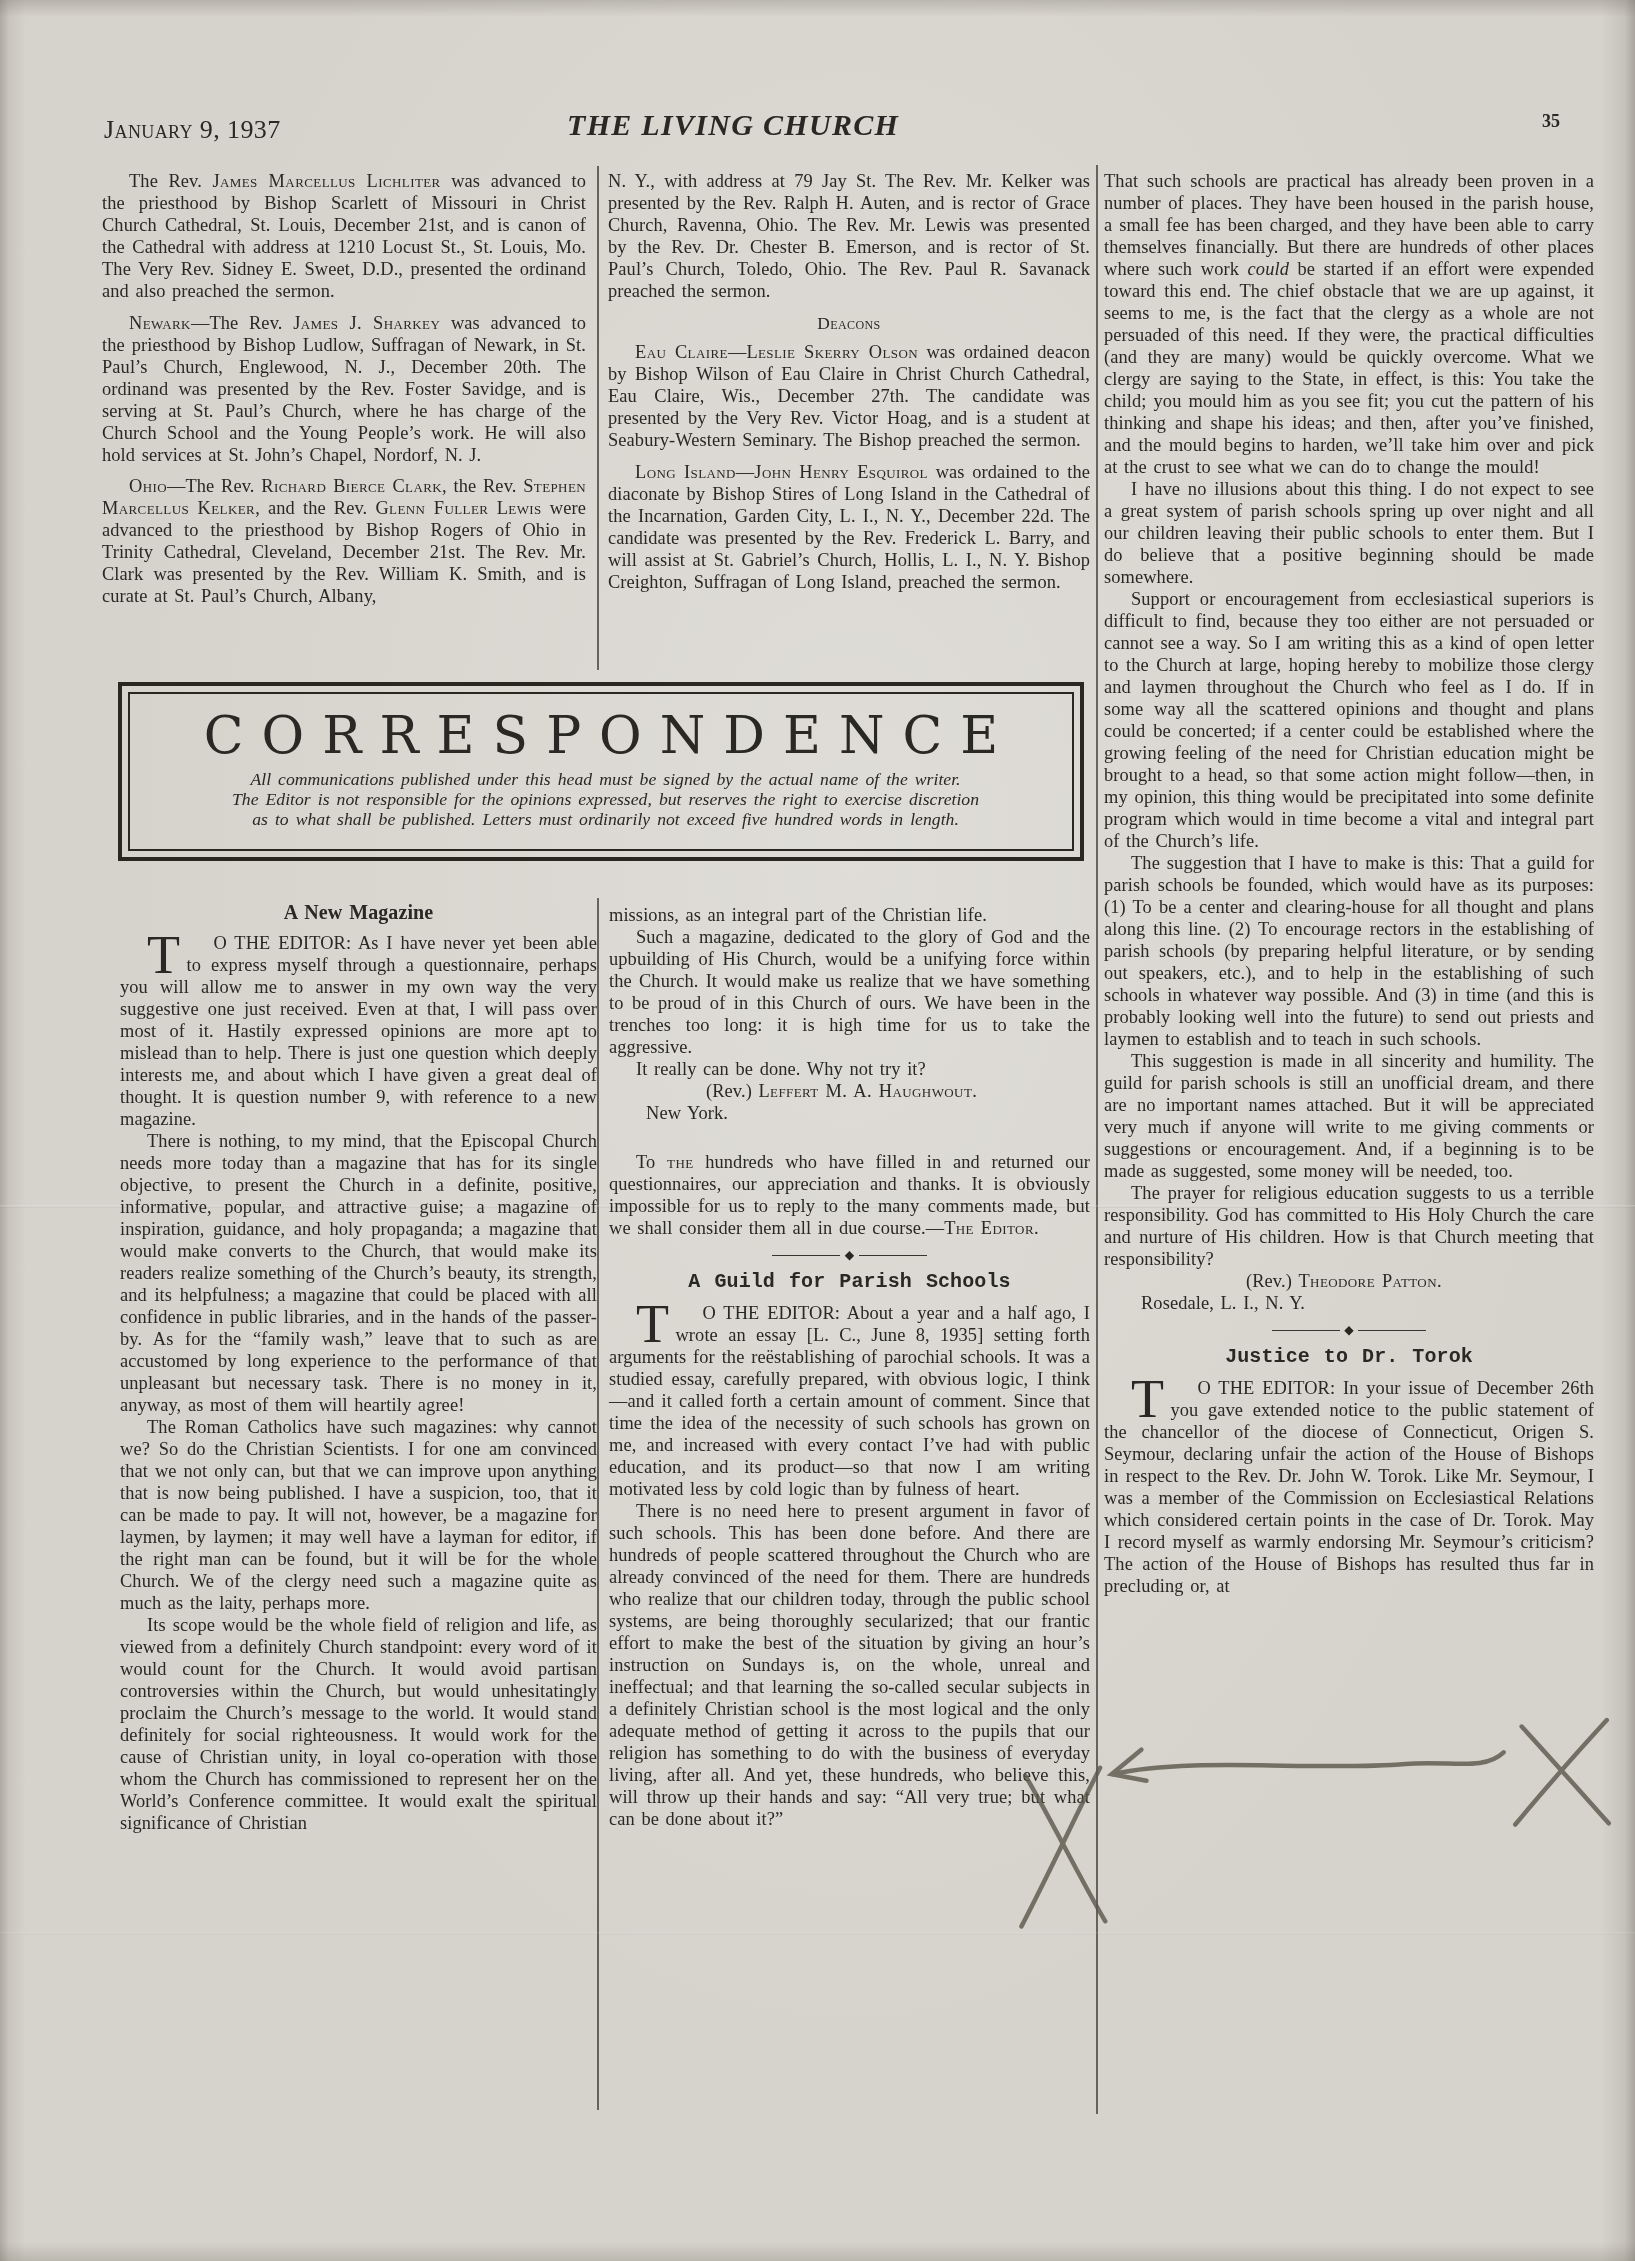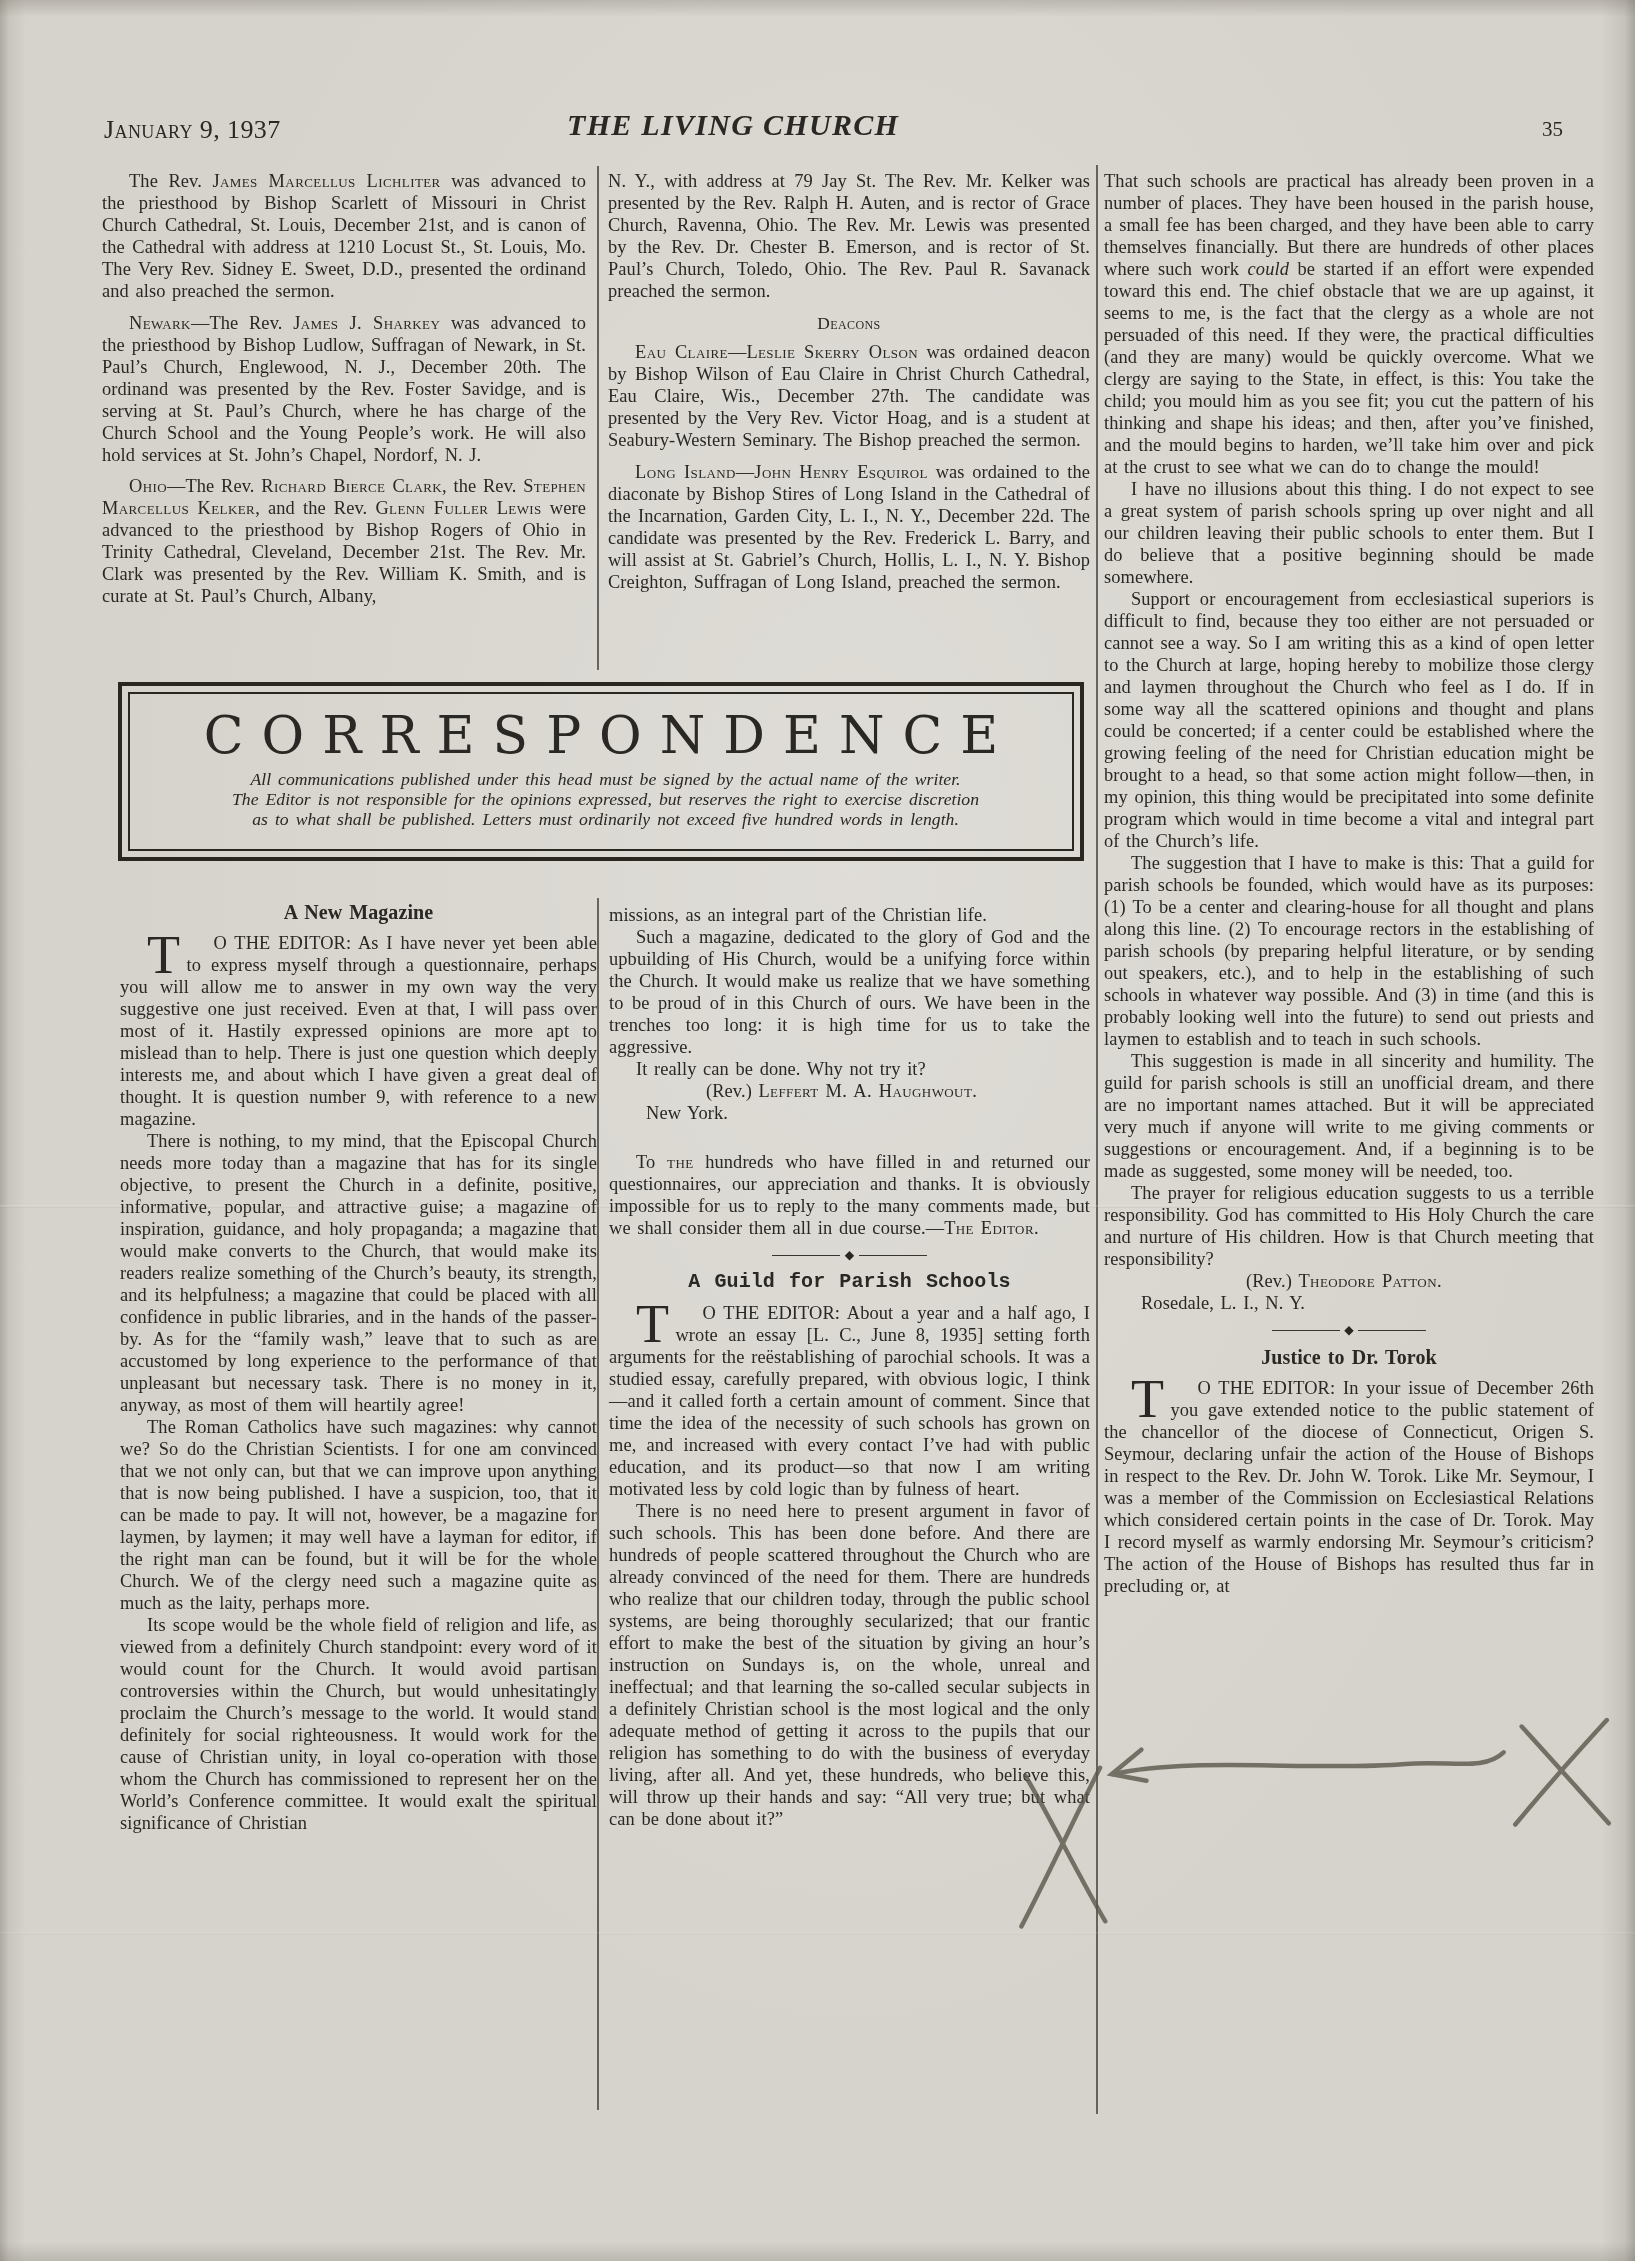--- a/index.html
+++ b/index.html
@@ -13,21 +13,21 @@
       linear-gradient(180deg, rgba(110,105,96,.30) 0px, rgba(110,105,96,0) 17px),
       linear-gradient(0deg, rgba(110,105,96,.26) 0px, rgba(110,105,96,0) 19.3px),
       #d6d3cc;
   }
   .crease{position:absolute;left:0;width:100%;height:2.6px;pointer-events:none;
     background:linear-gradient(180deg, rgba(255,255,255,.45), rgba(92,88,80,.18));}
   
   .hdr-date{position:absolute;left:104px;top:115px;font-size:26px;letter-spacing:0.6px;}
   .hdr-title{position:absolute;left:567px;top:108px;width:387px;text-align:left;
     font-style:italic;font-weight:bold;font-size:30px;letter-spacing:1.3px;}
-  .hdr-page{position:absolute;left:1542px;top:117px;font-size:21px;font-weight:normal;}
+  .hdr-page{position:absolute;left:1542px;top:111px;font-size:18px;font-weight:bold;}
   
   .col{position:absolute;text-align:justify;font-size:18.4px;line-height:22px;word-spacing:1.9px;letter-spacing:0.1px;}
   .col p{margin:0;text-indent:27px;hyphens:auto;}
   .col p.noind{text-indent:0;}
   .news p{margin-bottom:9.7px;}
   .subhead{text-align:center;text-indent:0 !important;font-size:17.4px;letter-spacing:1.3px;margin:3.9px 0 7.7px 0 !important;}
   .lh{font-size:20px;font-weight:bold;text-align:center;text-indent:0 !important;margin:0 0 9px 0 !important;}
   .dc::first-letter{float:left;font-size:54px;line-height:41px;padding:2.6px 6.4px 0 0;}
   .sig{text-indent:97px !important;}
   .sigplace{text-indent:37px !important;}
@@ -106,21 +106,21 @@
 
   <div class="col" style="left:1104px;top:170px;width:490px;">
     <span><p class="noind">That such schools are practical has already been proven in a number of places. They have been housed in the parish house, a small fee has been charged, and they have been able to carry themselves financially. But there are hundreds of other places where such work <em>could</em> be started if an effort were expended toward this end. The chief obstacle that we are up against, it seems to me, is the fact that the clergy as a whole are not persuaded of this need. If they were, the practical difficulties (and they are many) would be quickly overcome. What we clergy are saying to the State, in effect, is this: You take the child; you mould him as you see fit; you cut the pattern of his thinking and shape his ideas; and then, after you’ve finished, and the mould begins to harden, we’ll take him over and pick at the crust to see what we can do to change the mould!</p><p>I have no illusions about this thing. I do not expect to see a great system of parish schools spring up over night and all our children leaving their public schools to enter them. But I do believe that a positive beginning should be made somewhere.</p><p>Support or encouragement from ecclesiastical superiors is difficult to find, because they too either are not persuaded or cannot see a way. So I am writing this as a kind of open letter to the Church at large, hoping hereby to mobilize those clergy and laymen throughout the Church who feel as I do. If in some way all the scattered opinions and thought and plans could be concerted; if a center could be established where the growing feeling of the need for Christian education might be brought to a head, so that some action might follow—then, in my opinion, this thing would be precipitated into some definite program which would in time become a vital and integral part of the Church’s life.</p><p>The suggestion that I have to make is this: That a guild for parish schools be founded, which would have as its purposes: (1) To be a center and clearing-house for all thought and plans along this line. (2) To encourage rectors in the establishing of parish schools (by preparing helpful literature, or by sending out speakers, etc.), and to help in the establishing of such schools in whatever way possible. And (3) in time (and this is probably looking well into the future) to send out priests and laymen to establish and to teach in such schools.</p><p>This suggestion is made in all sincerity and humility. The guild for parish schools is still an unofficial dream, and there are no important names attached. But it will be appreciated very much if anyone will write to me giving comments or suggestions or encouragement. And, if a beginning is to be made as suggested, some money will be needed, too.</p><p>The prayer for religious education suggests to us a terrible responsibility. God has committed to His Holy Church the care and nurture of His children. How is that Church meeting that responsibility?</p></span>
     <p class="sig" style="text-indent:142px !important;">(Rev.) <span class="sc">Theodore Patton.</span></p>
     <p class="sigplace">Rosedale, L. I., N. Y.</p>
     <div class="divider">
       <span class="dline"></span>
       <span class="diamond">◆</span>
       <span class="dline"></span>
     </div>
-    <p class="lh" style="margin-top:6.4px !important;">Justice to Dr. Torok</p>
+    <p class="lh" style="margin-top:6.4px !important;font-family:Liberation Mono, monospace;">Justice to Dr. Torok</p>
     <span><p class="dc">TO THE EDITOR: In your issue of December 26th you gave extended notice to the public statement of the chancellor of the diocese of Connecticut, Origen S. Seymour, declaring unfair the action of the House of Bishops in respect to the Rev. Dr. John W. Torok. Like Mr. Seymour, I was a member of the Commission on Ecclesiastical Relations which considered certain points in the case of Dr. Torok. May I record myself as warmly endorsing Mr. Seymour’s criticism? The action of the House of Bishops has resulted thus far in precluding or, at</p></span>
   </div>
 
   <svg class="pencil" width="1636" height="2261" viewBox="0 0 2537 3507">
     <g fill="none" stroke="#5b574c" stroke-width="7" stroke-linecap="round" opacity="0.8">
       <path d="M1706,2742 C1672,2808 1625,2910 1584,2988"></path>
       <path d="M1590,2754 C1628,2818 1672,2908 1714,2980"></path>
       <path d="M1770,2714 L1724,2752 L1778,2762"></path>
       <path d="M1726,2752 C1850,2724 2040,2748 2180,2736 C2250,2730 2300,2748 2332,2718"></path>
       <path d="M2350,2830 C2398,2772 2448,2716 2492,2668"></path>

